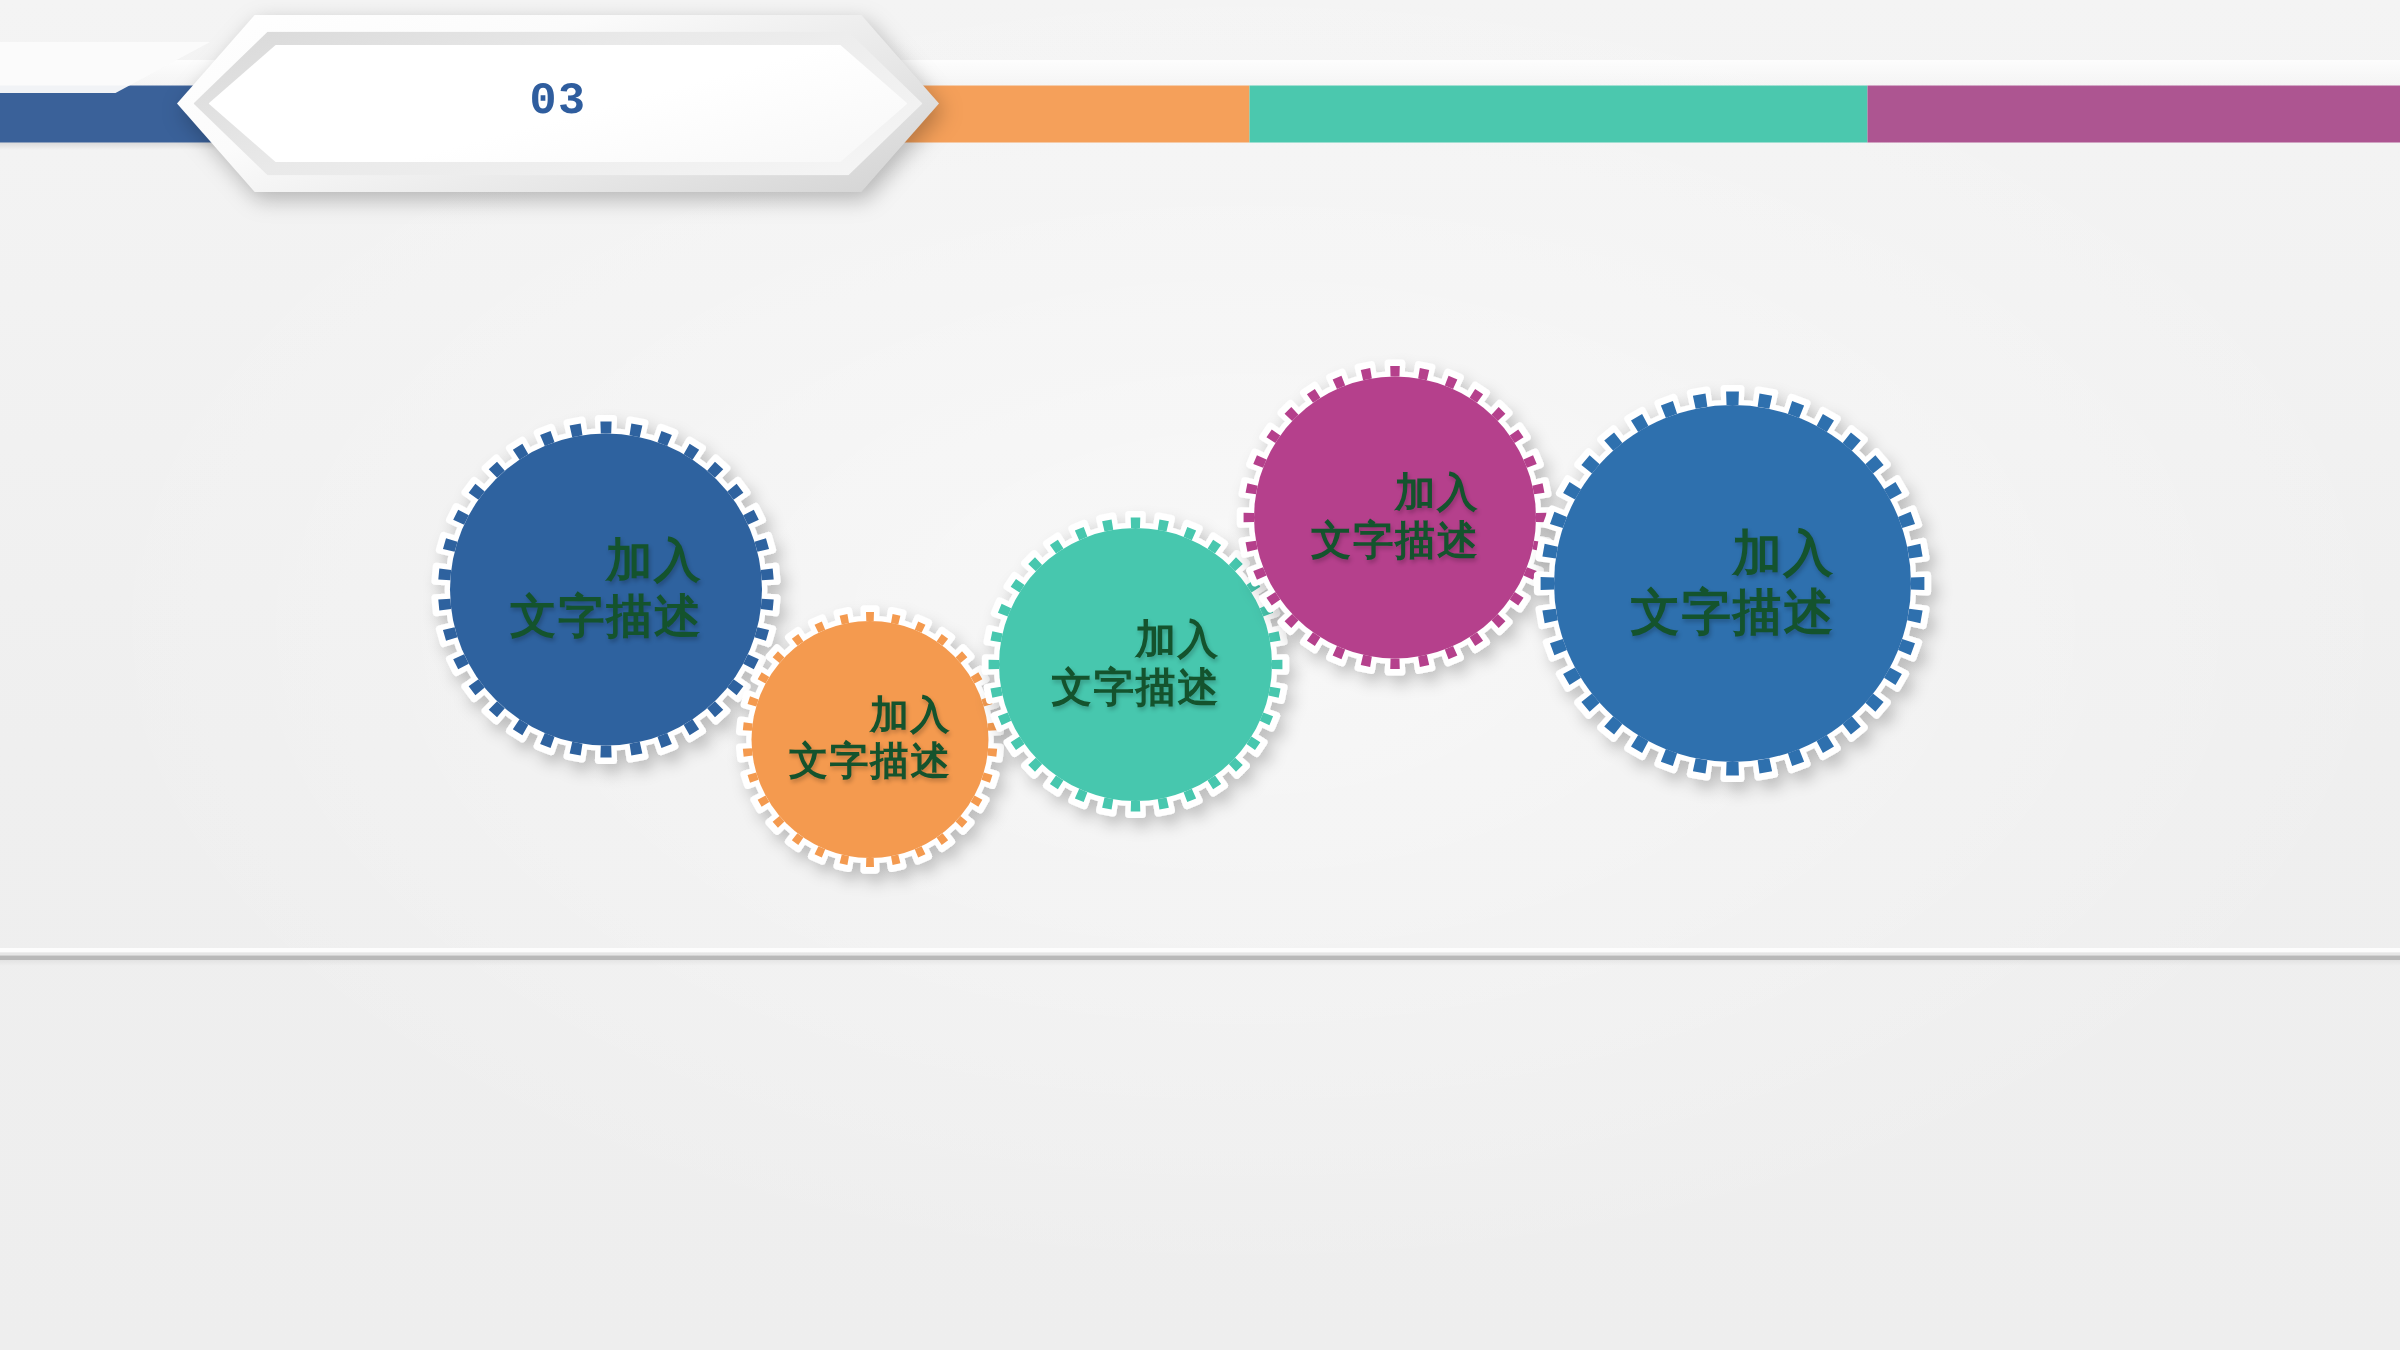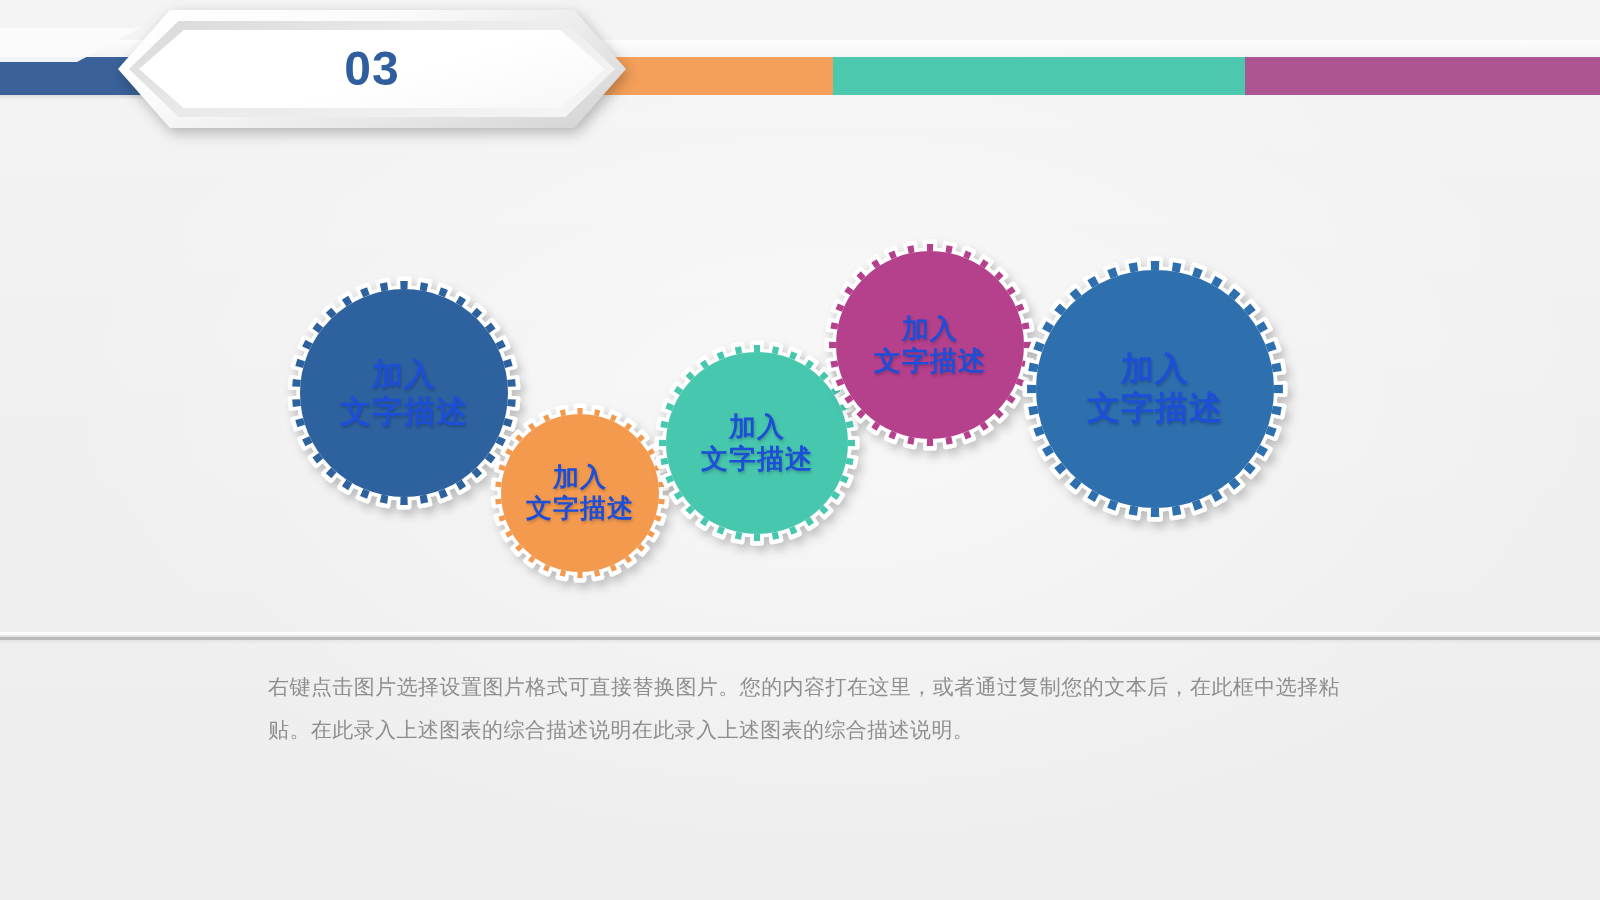--- a/index.html
+++ b/index.html
@@ -103,25 +103,25 @@
     align-items: center;
     justify-content: center;
   }
   .hex-title {
     display: flex;
     align-items: baseline;
     gap: 16px;
     transform: translateY(-1px);
   }
   .hex-num {
-    font-size: 48px;
+    font-size: 30px;
     font-weight: bold;
     color: #2f5d9e;
     letter-spacing: 1px;
-    font-family: Liberation Sans, sans-serif;
+    font-family: Liberation Mono, monospace;
   }
   .hex-text {
     font-size: 42px;
     font-weight: bold;
     color: #2f5d9e;
     letter-spacing: 2px;
     font-family: "DejaVu Sans", "Liberation Sans", sans-serif;
   }
 
   
@@ -136,23 +136,23 @@
   .gear svg {
     position: absolute;
     inset: 0;
     width: 100%;
     height: 100%;
     overflow: visible;
   }
   .gear-label {
     position: relative;
     z-index: 3;
-    color: #1d4ed8;
+    color: #14532d;
     font-weight: bold;
-    text-align: center;
+    text-align: right;
     line-height: 1.18;
     letter-spacing: 1px;
     text-shadow: 1px 2px 3px rgba(0,0,0,0.22);
     font-family: "DejaVu Sans", "Liberation Sans", sans-serif;
     white-space: pre-line;
     pointer-events: none;
   }
 
   
   .divider {
@@ -352,15 +352,14 @@
       </div>
     </div>
 
   <div class="divider">
     <div class="d-hi"></div>
       <div class="d-mid"></div>
       <div class="d-lo"></div>
       <div class="d-fade"></div>
   </div>
 
-  <div class="caption" style="color: rgb(142, 142, 142);">右键点击图片选择设置图片格式可直接替换图片。您的内容打在这里，或者通过复制您的文本后，在此框中选择粘贴。在此录入上述图表的综合描述说明在此录入上述图表的综合描述说明。</div>
 
 </div>
 
 </body></html>

